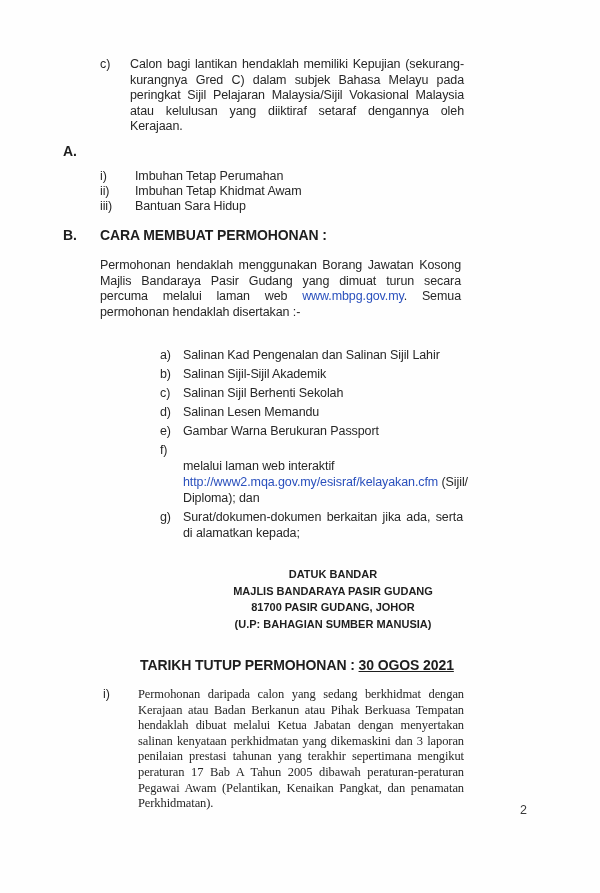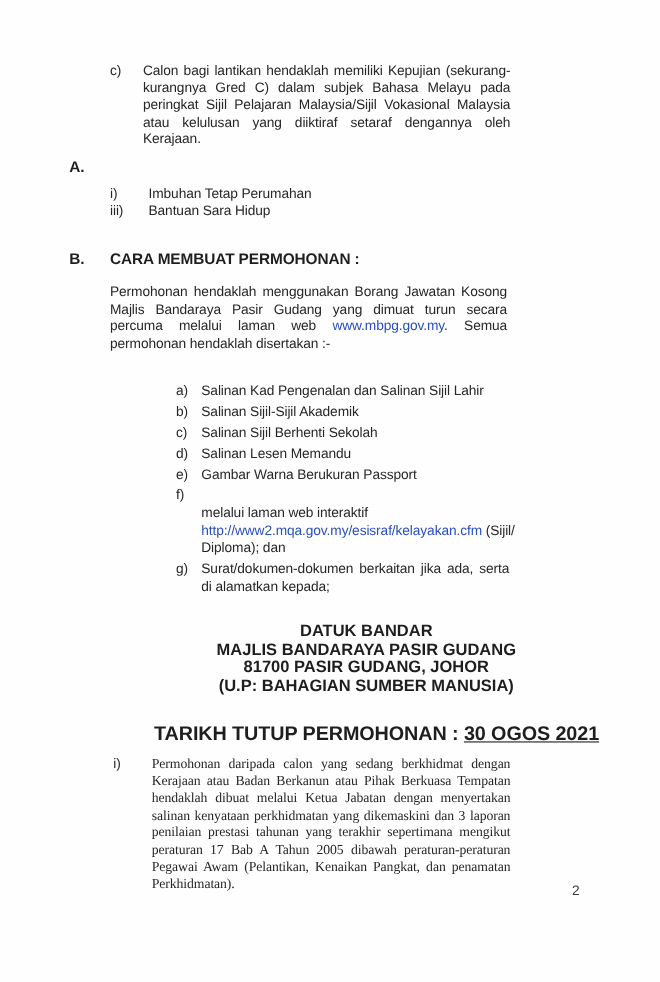--- a/index.html
+++ b/index.html
@@ -42,24 +42,24 @@
   .attachments { left:160px; top:347px; width:352px; line-height:16px; }
   .attachments .row { margin-bottom:3px; }
   .attachments .lbl { width:23px; }
   .att-g-txt { width:280px; }
 
   
   a.doclink { color:#2a50bd; cursor:pointer; }
 
   
   .address { left:140px; top:566px; width:386px; text-align:center;
-             font-weight:bold; font-size:15px; line-height:16.6px; color:#1e1e1e; letter-spacing:0; }
+             font-weight:bold; font-size:11px; line-height:16.6px; color:#1e1e1e; letter-spacing:0; }
 
   
-  .deadline { left:140px; top:657px; font-weight:bold; font-size:18px; color:#1e1e1e; letter-spacing:-0.1px; }
+  .deadline { left:140px; top:657px; font-weight:bold; font-size:14px; color:#1e1e1e; letter-spacing:-0.1px; }
   .deadline .date { text-decoration:underline; }
 
   
   .item-i { left:103px; top:687px; width:362px; line-height:15.6px; }
   .item-i .lbl { width:35px; }
   .item-i .txt { width:326px;font-family:Liberation Serif, serif; }
 
   
   .page-num { left:520px; top:803px; font-size:12.5px; color:#3a3a3a; }
 </style>
@@ -74,20 +74,24 @@
   </div>
 
   <div class="abs row heading heading-a">
     <span class="lbl">A.</span>
   </div>
 
   <div class="abs list-roman">
     <div class="row">
       <span class="lbl">i)</span>
       <span>Imbuhan Tetap Perumahan</span>
+    </div>
+    <div class="row">
+      <span class="lbl">ii)</span>
+      <span>Imbuhan Tetap Khidmat Awam</span>
     </div>
     <div class="row">
       <span class="lbl">iii)</span>
       <span>Bantuan Sara Hidup</span>
     </div>
   </div>
 
   <div class="abs row heading heading-b">
     <span class="lbl">B.</span>
     <span>CARA MEMBUAT PERMOHONAN :</span>

